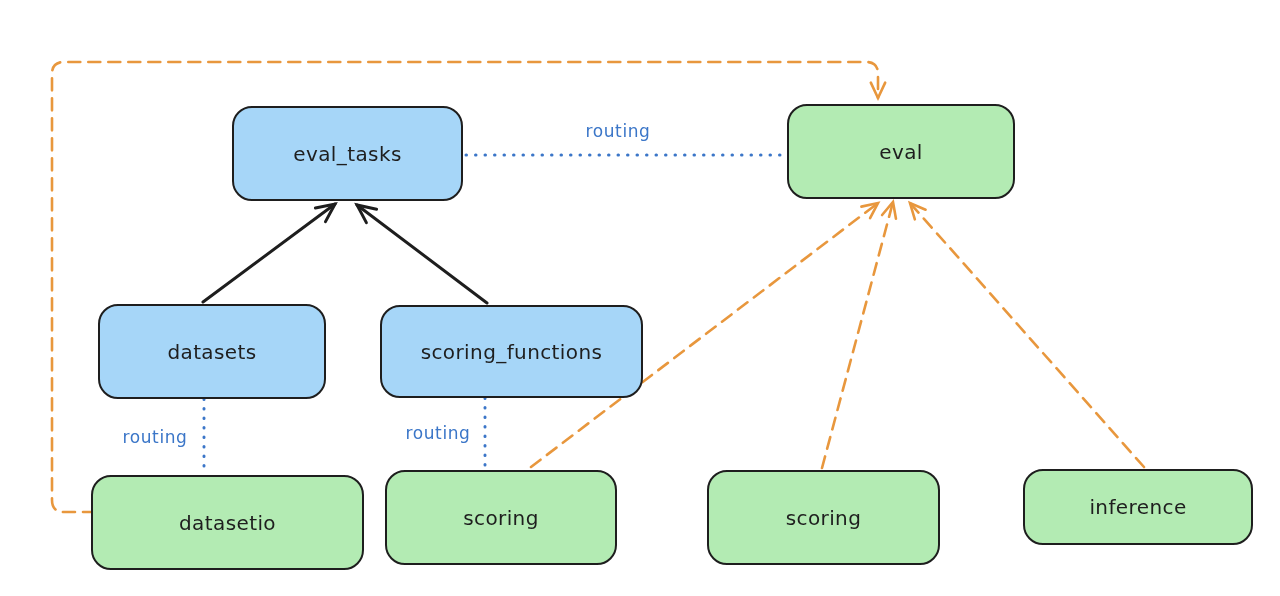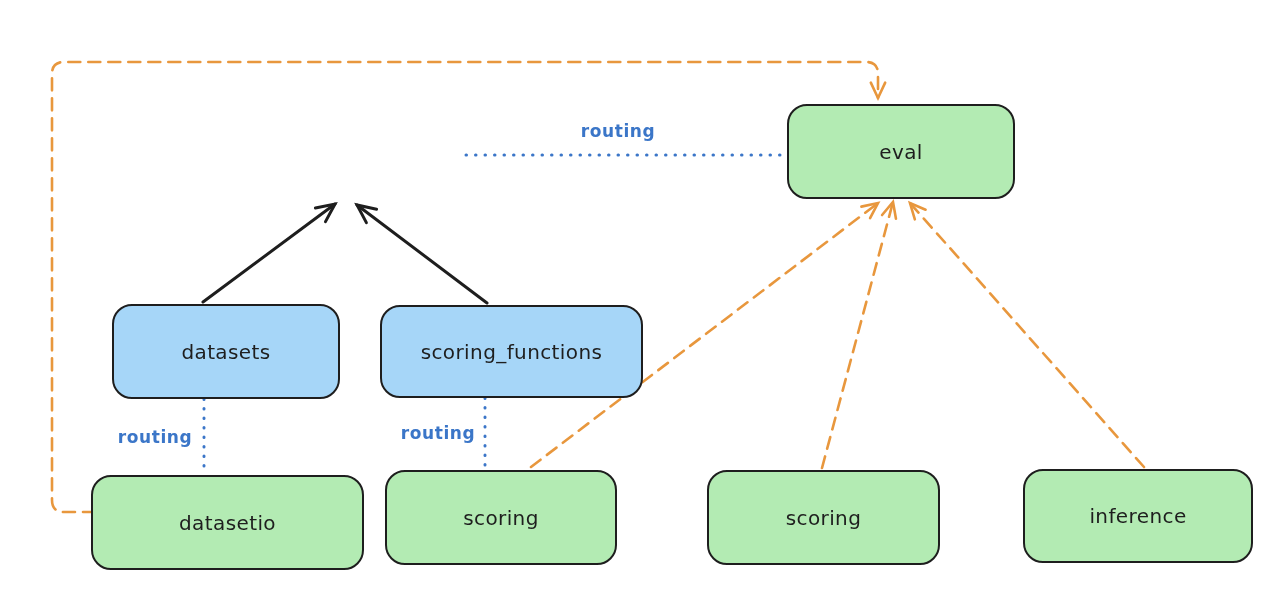--- a/index.html
+++ b/index.html
@@ -32,21 +32,21 @@
     font-size:20px;letter-spacing:0.4px;
     color:var(--stroke);
     box-sizing:border-box;
   }
   .node.blue{background:var(--blue-fill);}
   .node.green{background:var(--green-fill);text-align:center;}
   .edge-label{
     position:absolute;
     transform:translate(-50%,-50%);
     color:var(--blue-line);
-    font-size:17px;font-weight:700;letter-spacing:0.6px;
+    font-size:17px;font-weight:400;letter-spacing:0.6px;
     white-space:nowrap;
   }
 </style>
 </head>
 <body>
 
 <div class="canvas">
 
   <svg class="edges" id="edge-layer" viewBox="0 0 1280 596">
       <path d="M 203 302 L 335 204" class="edge-solid"></path>
@@ -59,46 +59,49 @@
       <path d="M 531 467 L 878 203" class="edge-dashed"></path>
       <path d="M 861.3879611423824 206.61111686227446 L 878 203 L 870.0882632564907 218.04674123195466" class="head-dashed"></path>
       <path d="M 822 468 L 893 202" class="edge-dashed"></path>
       <path d="M 882.0851569161614 215.03327282209577 L 893 202 L 895.9681403250557 218.73888117559767" class="head-dashed"></path>
       <path d="M 1144 467 L 910 203" class="edge-dashed"></path>
       <path d="M 914.8432266074097 219.29549496116266 L 910 203 L 925.5962394170192 209.76441542537256" class="head-dashed"></path>
       <path d="M 95 512 L 64 512 Q 52 512 52 500 L 52 74 Q 52 62 64 62 L 866 62 Q 878 62 878 74 L 878 98" class="edge-dashed"></path>
       <path d="M 885.1845104495919 82.59276762037695 L 878 98 L 870.8154895504081 82.59276762037695" class="head-dashed"></path>
     </svg>
 
+  <div class="node blue" style="left:232px;top:106px;width:231px;height:95px;">
+    <span>eval_tasks</span>
+  </div>
 
   <div class="node green" style="left:787px;top:104px;width:228px;height:95px;">
     <span>eval</span>
   </div>
 
-  <div class="node blue" style="left:112px;top:304px;width:228px;height:95px;">
+  <div class="node blue" style="left:98px;top:304px;width:228px;height:95px;">
     <span>datasets</span>
   </div>
 
   <div class="node blue" style="left:380px;top:305px;width:263px;height:93px;">
     <span>scoring_functions</span>
   </div>
 
   <div class="node green" style="left:91px;top:475px;width:273px;height:95px;">
     <span>datasetio</span>
   </div>
 
   <div class="node green" style="left:385px;top:470px;width:232px;height:95px;">
     <span>scoring</span>
   </div>
 
   <div class="node green" style="left:707px;top:470px;width:233px;height:95px;">
     <span>scoring</span>
   </div>
 
-  <div class="node green" style="left:1023px;top:469px;width:230px;height:94px;">
+  <div class="node green" style="left:1023px;top:469px;width:230px;height:76px;">
     <span>inference</span>
   </div>
 
   <div class="edge-label" style="left:618px;top:131px;">routing</div>
 
   <div class="edge-label" style="left:155px;top:437px;">routing</div>
 
   <div class="edge-label" style="left:438px;top:433px;">routing</div>
 
 </div>

